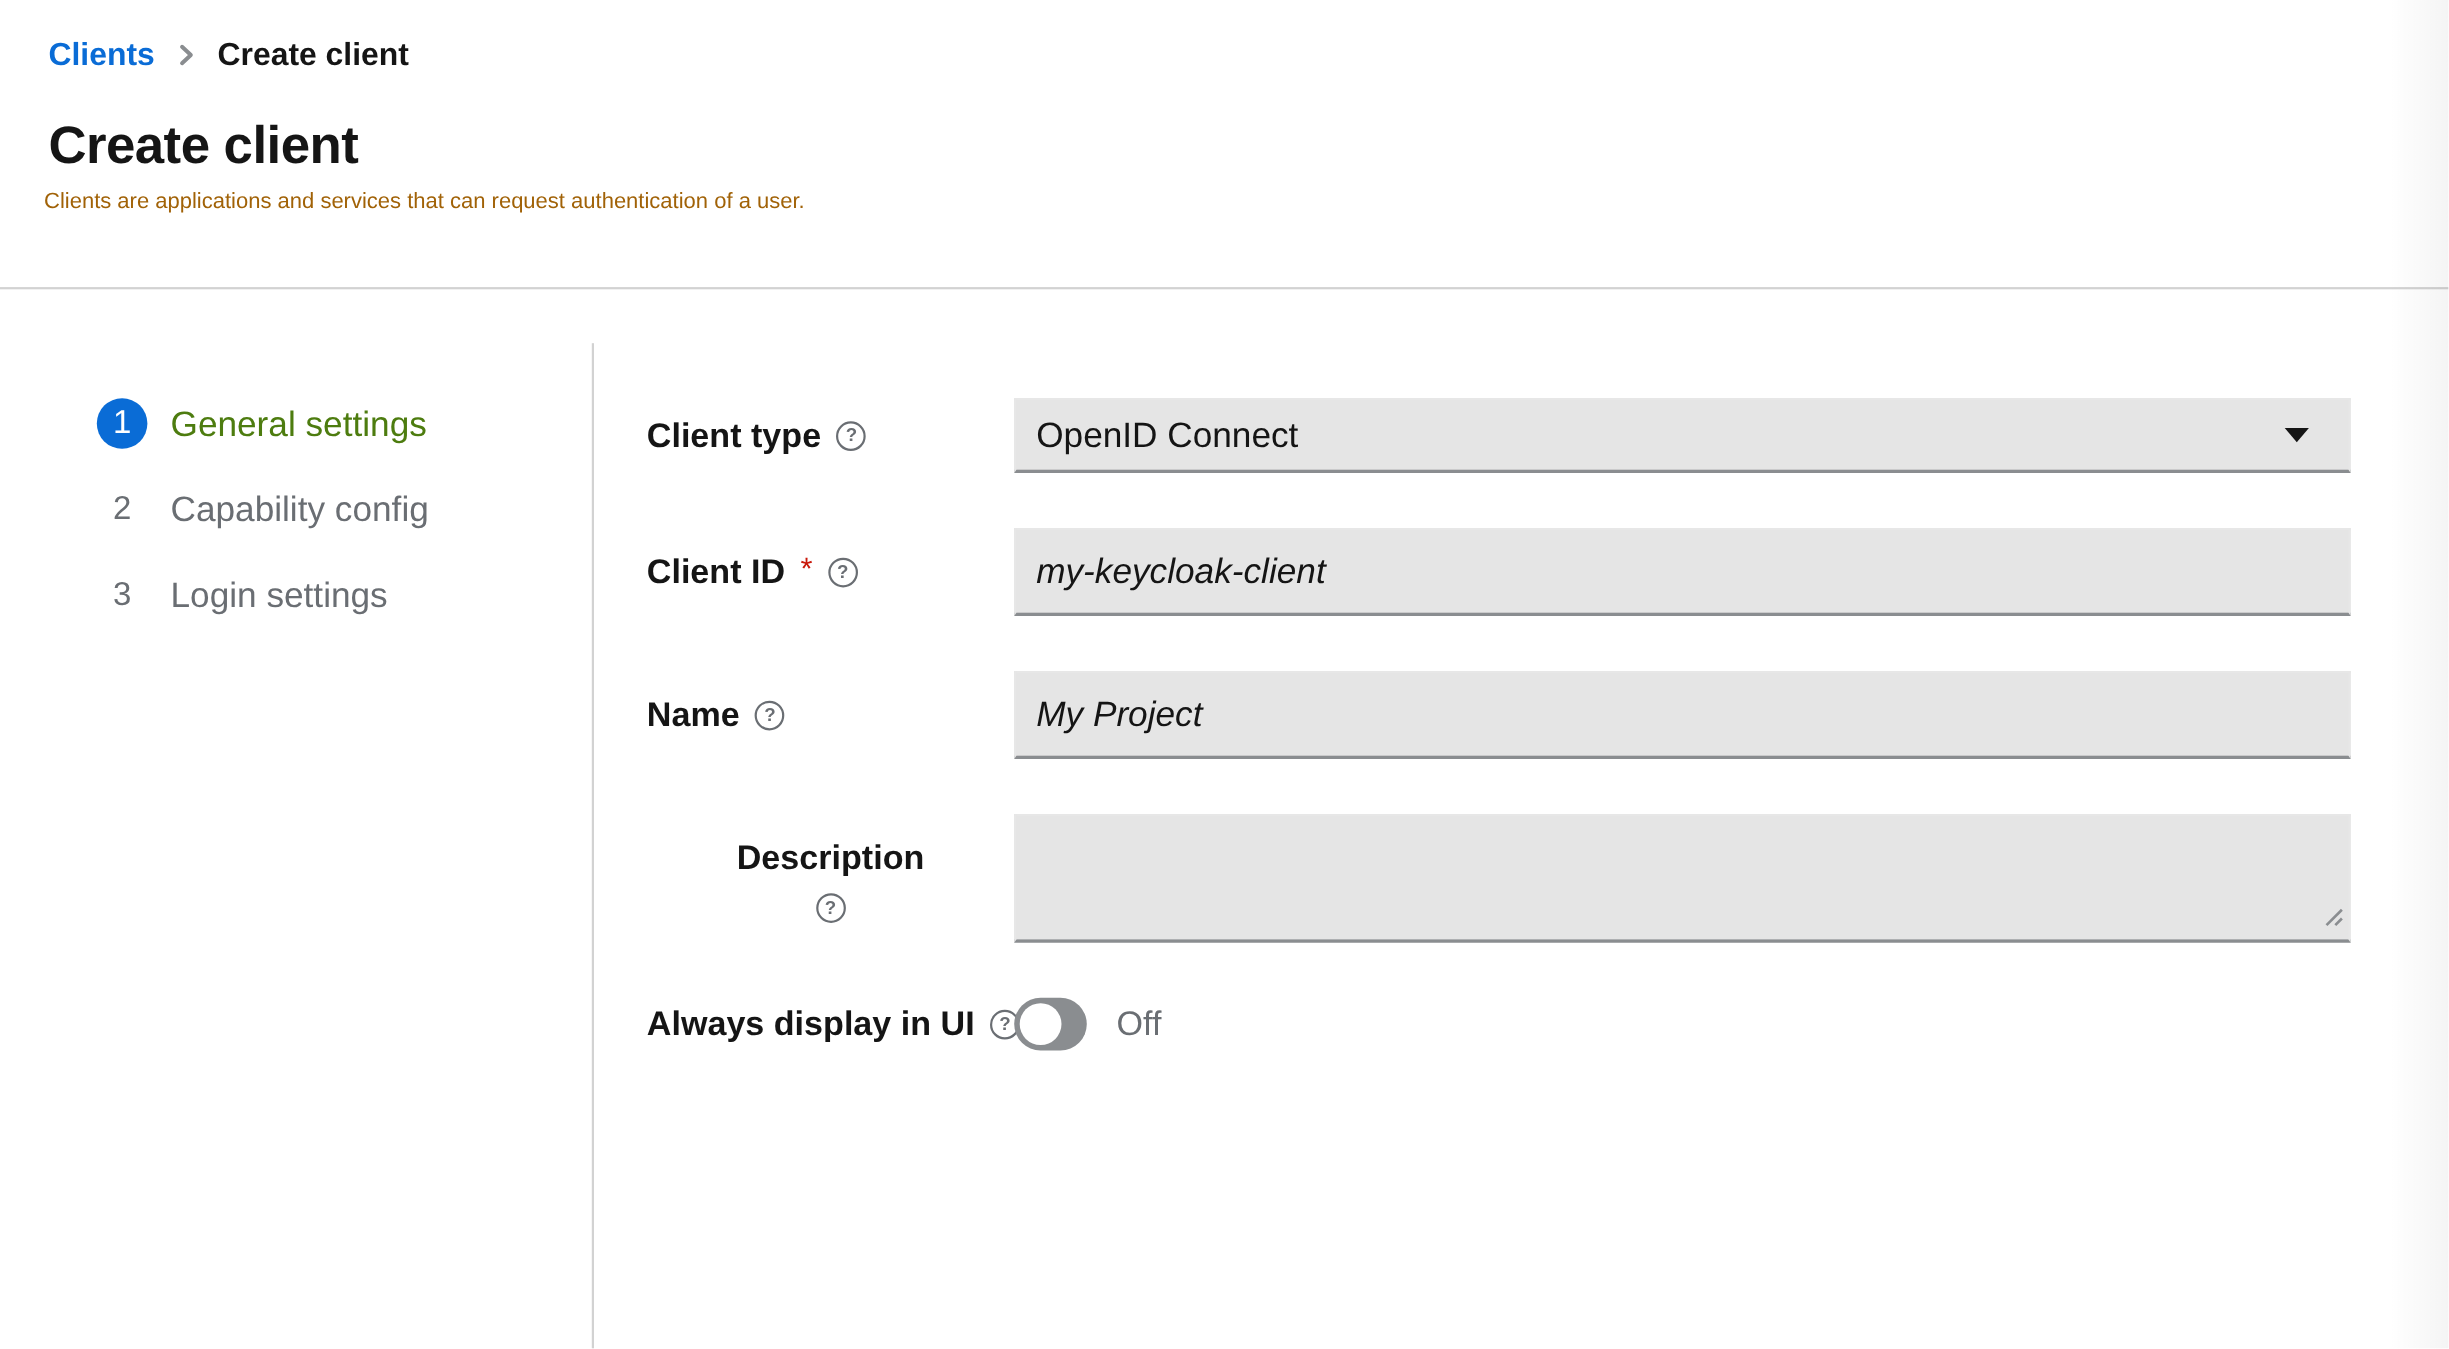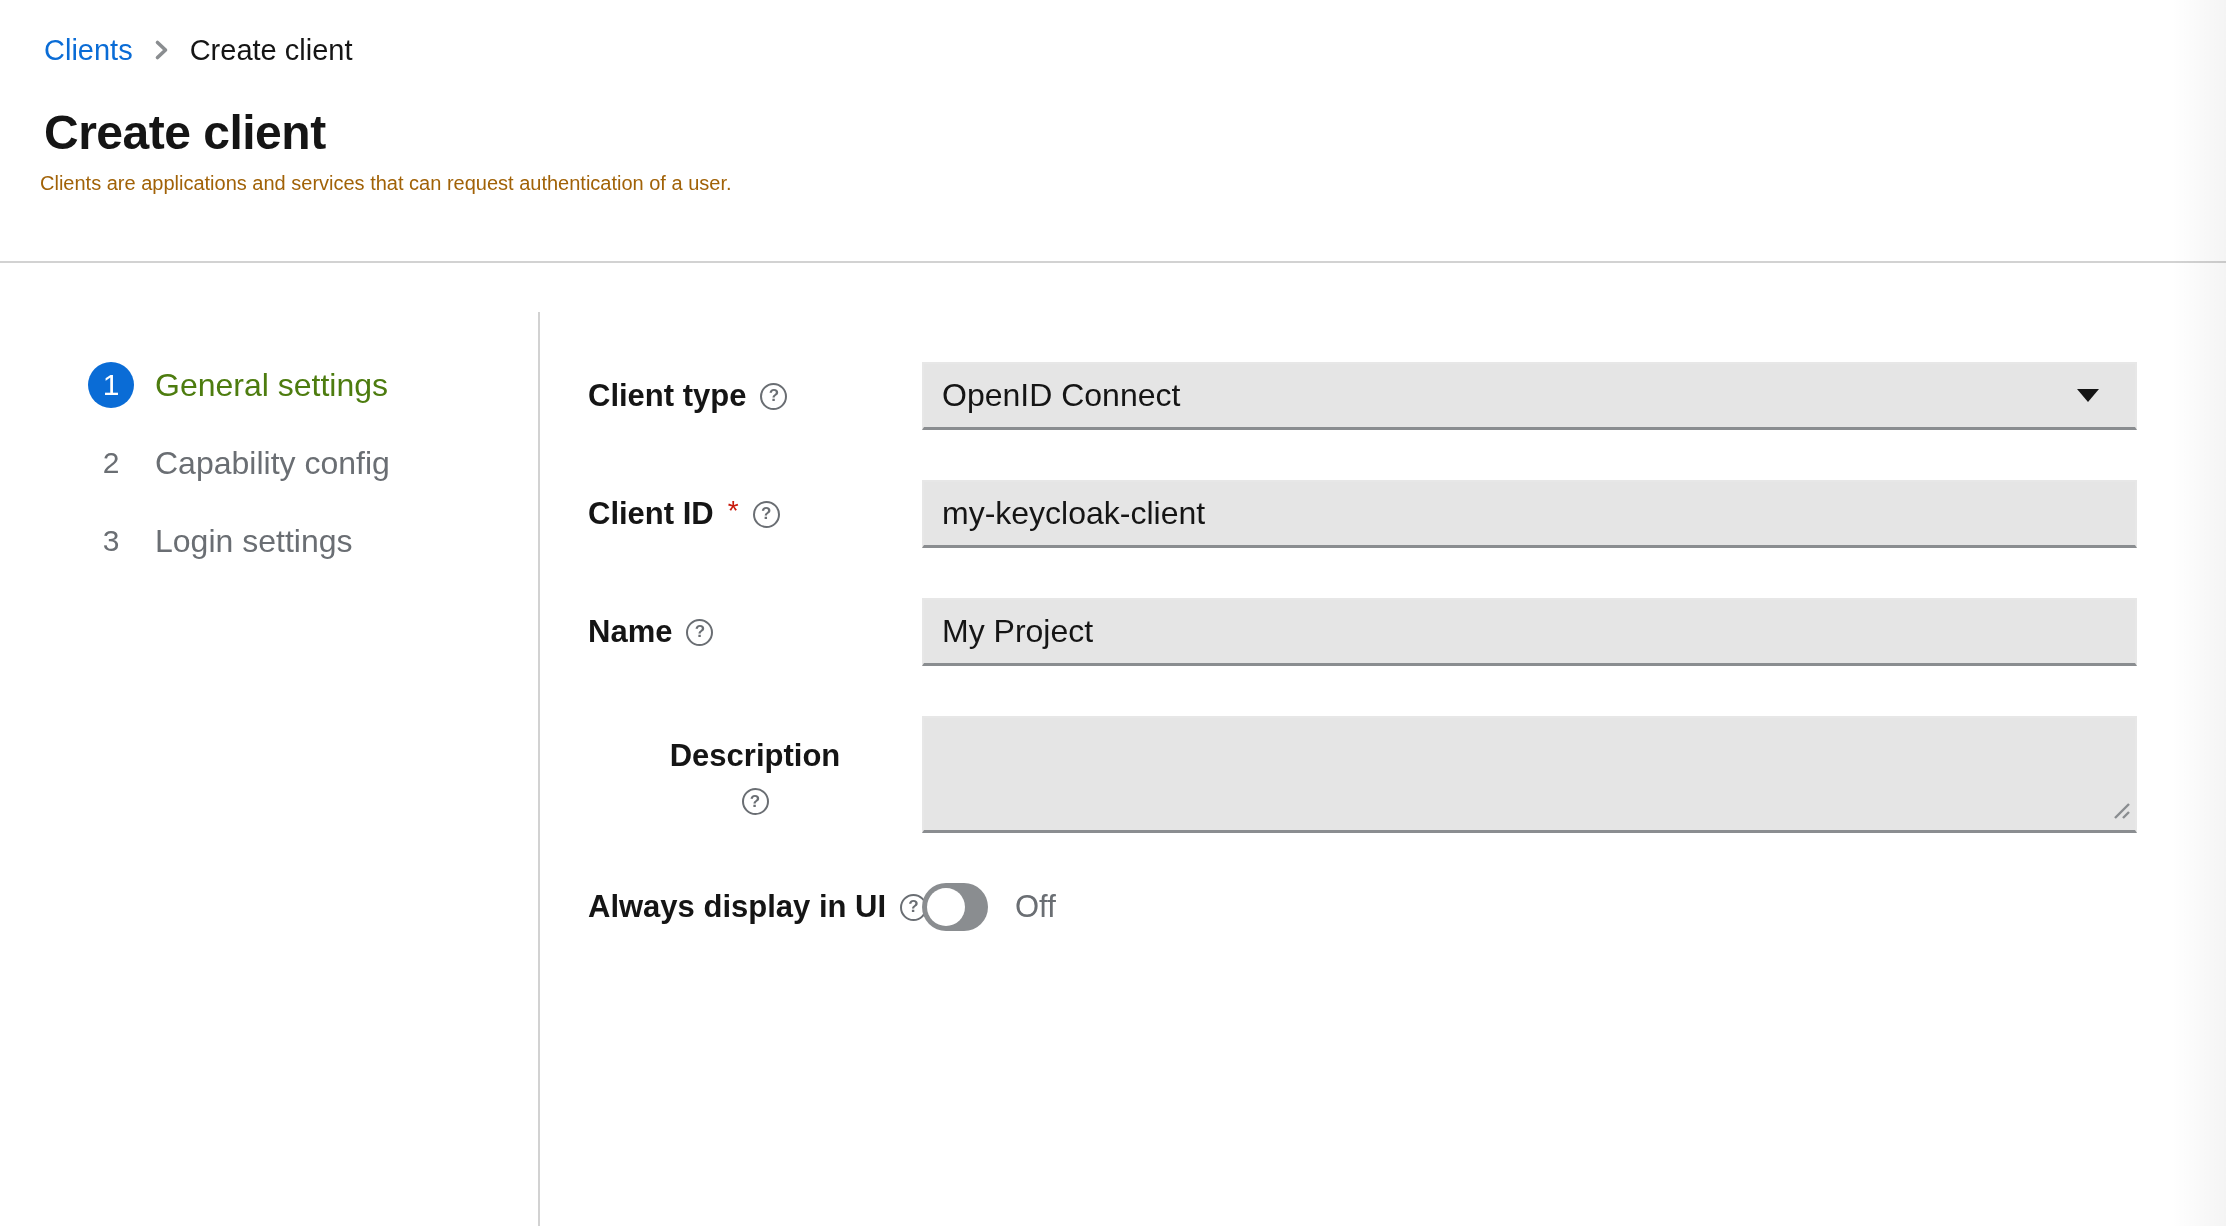--- a/index.html
+++ b/index.html
@@ -9,21 +9,21 @@
     background: #ffffff;
     color: #151515;
     position: relative;
     overflow: hidden;
   }
 
   
   .breadcrumb {
     position: absolute; left: 44px; top: 34px;
     display: flex; align-items: center; gap: 20px;
-    font-size: 29px; line-height: 32px;
+    font-size: 29px; line-height: 32px; font-weight: bold;
   }
   .crumb-link { color: #0a6cd6; text-decoration: none; cursor: pointer; }
   .crumb-sep { display: inline-flex; align-items: center; }
   .crumb-current { color: #151515; }
 
   
   .page-title {
     position: absolute; left: 44px; top: 108px;
     font-size: 48px; font-weight: 700; line-height: 1.05;
     letter-spacing: -0.5px;
@@ -77,21 +77,21 @@
   .field-cell { flex: 1 1 auto; position: relative; }
 
   .text-input, .select-control, .textarea-control {
     width: 100%;
     background: #e5e5e5;
     border: 2px solid #e7e7e7;
     border-bottom: 3px solid #8a8d90;
     font-family: "Liberation Sans", "DejaVu Sans", sans-serif;
     font-size: 32px; color: #151515;
   }
-  .text-input { height: 68px; padding: 0 18px; outline: none; }
+  .text-input { height: 80px; padding: 0 18px; outline: none; font-style: italic; }
   .select-control {
     height: 68px; padding: 0 36px 0 18px;
     display: flex; align-items: center; justify-content: space-between;
     cursor: pointer;
   }
   .select-caret {
     width: 0; height: 0;
     border-left: 11px solid transparent;
     border-right: 11px solid transparent;
     border-top: 13px solid #151515;

